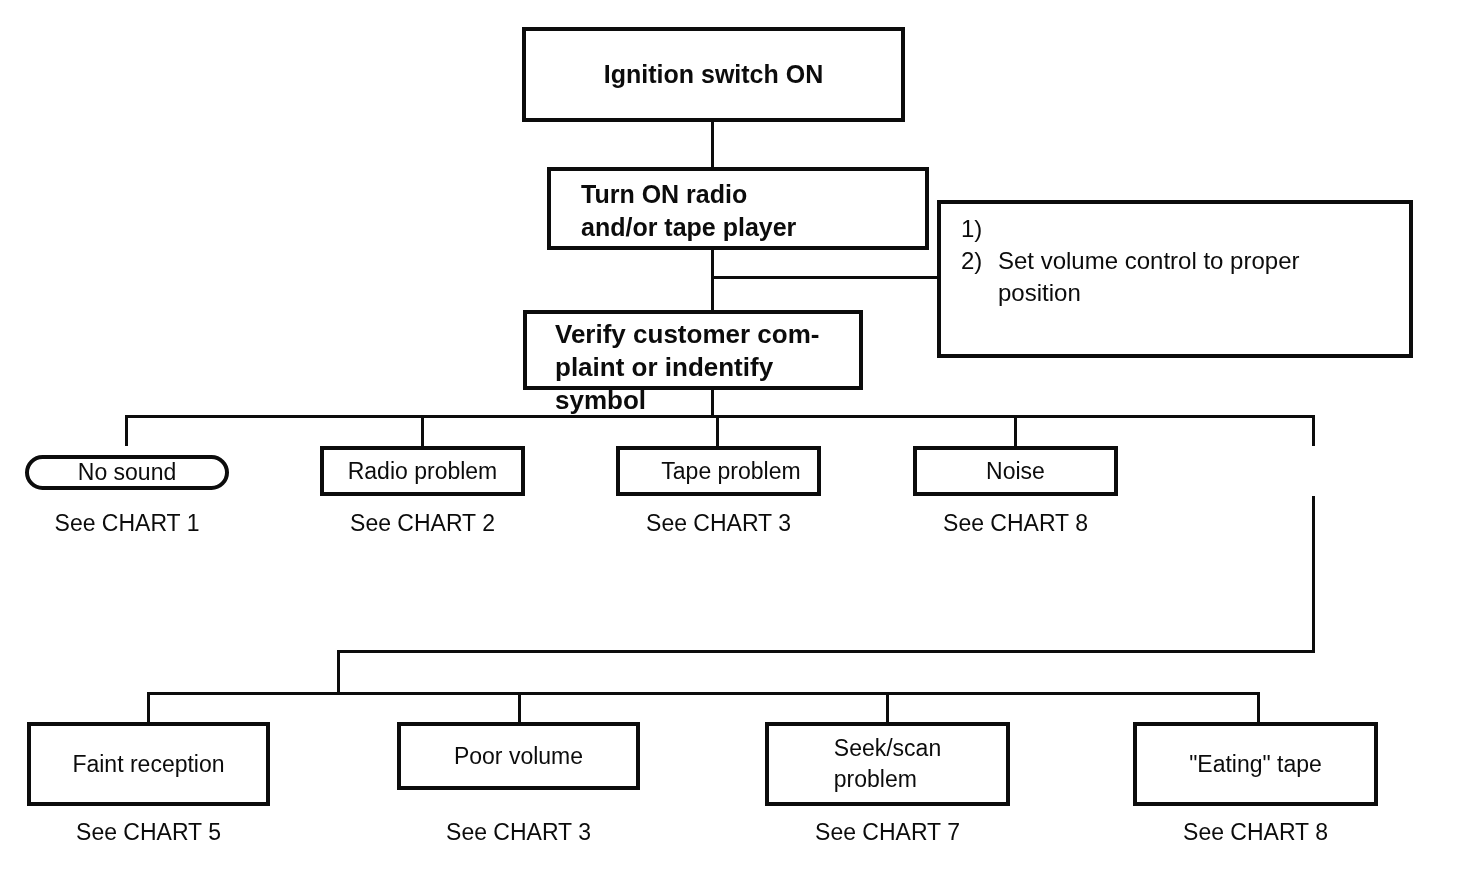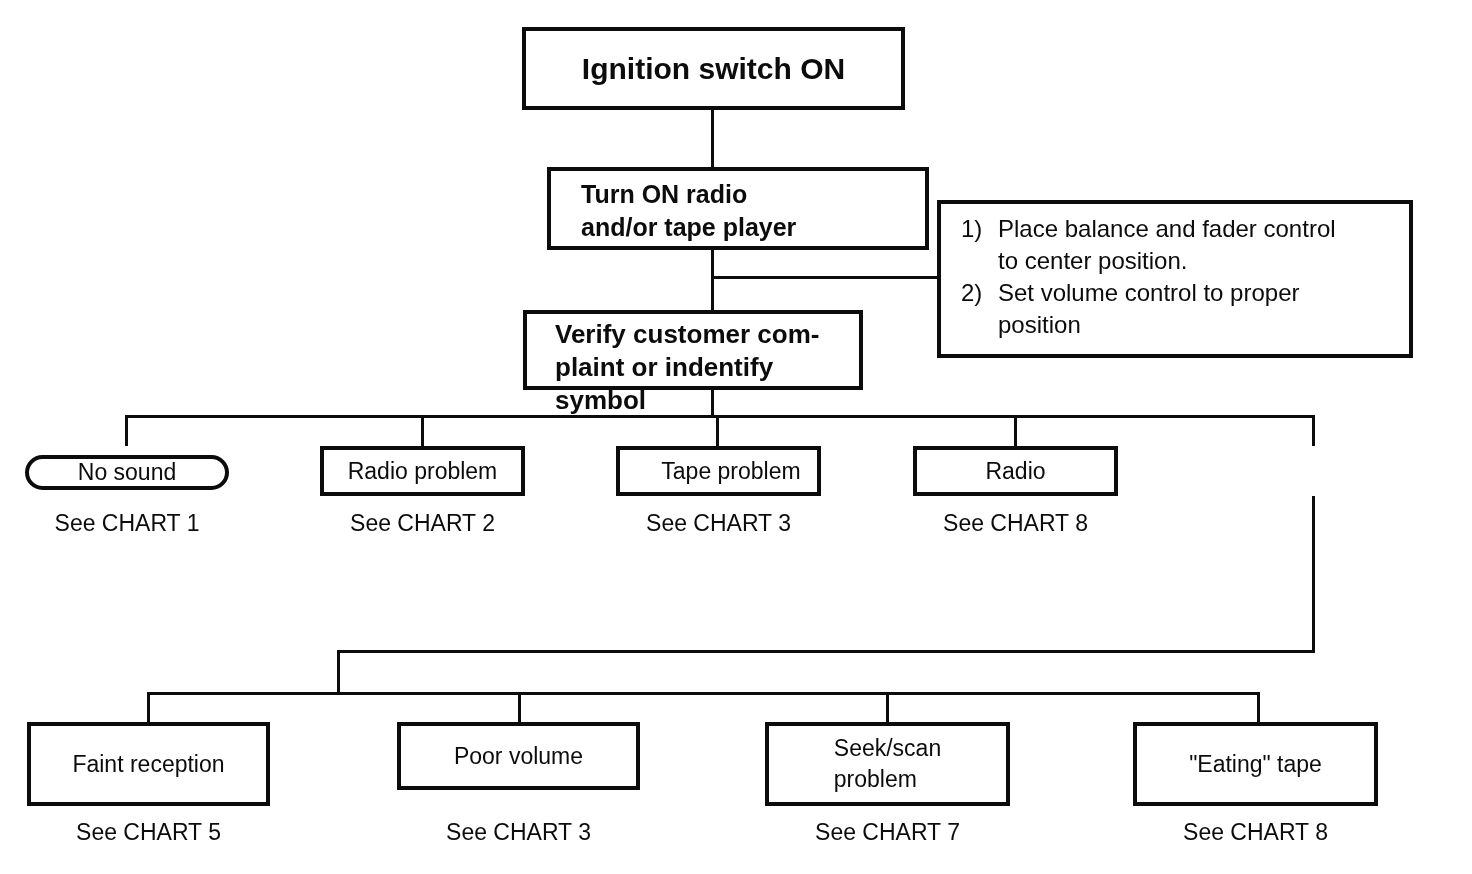--- a/index.html
+++ b/index.html
@@ -36,21 +36,21 @@
     position: absolute;
     background: #0c0c0c;
   }
   .chart-ref {
     position: absolute;
     font-size: 23px;
     text-align: center;
     color: #0c0c0c;
   }
   
-  #ignition   { left: 522px; top: 27px;  width: 383px; height: 83px; font-size: 30px; }
+  #ignition   { left: 522px; top: 27px;  width: 383px; height: 95px; font-size: 25px; }
   #turn-on    { left: 523px; top: 167px; width: 382px; height: 83px; font-size: 25px;
                 padding: 7px 0 0 30px; line-height: 33px; margin-left: 24px; }
   #note       { left: 937px; top: 200px; width: 476px; height: 158px;
                 font-size: 24px; padding: 9px 10px 0 20px; line-height: 32px; }
   #verify     { left: 523px; top: 310px; width: 340px; height: 80px; font-size: 26px;
                 padding: 4px 0 16px 28px; line-height: 33px; }
   .note-item { display: flex; }
   .note-item .num  { width: 37px; flex: 0 0 37px; }
   .note-item .txt  { max-width: 360px; }
   
@@ -120,42 +120,41 @@
   <div class="box center bold" id="ignition">
     <span>Ignition switch ON</span>
   </div>
 
   <div class="box bold multiline" id="turn-on">Turn ON radio
 and/or tape player</div>
 
   <div class="box" id="note">
     <div class="note-item">
       <span class="num">1)</span>
-      <span class="txt">Place balance and fader control to center position.</span>
     </div>
     <div class="note-item">
       <span class="num">2)</span>
       <span class="txt">Set volume control to proper position</span>
     </div>
   </div>
 
   <div class="box bold multiline" id="verify">Verify customer com-
 plaint or indentify symbol</div>
 
   <div class="box center" id="no-sound">
     <span>No sound</span>
   </div>
   <div class="box center" id="radio-problem">
     <span>Radio problem</span>
   </div>
   <div class="box center" id="tape-problem">
     <span>Tape problem</span>
   </div>
   <div class="box center" id="noise">
-    <span>Radio</span>
+    <span>Noise</span>
   </div>
 
   <div class="chart-ref" id="ref1">See CHART 1</div>
   <div class="chart-ref" id="ref2">See CHART 2</div>
   <div class="chart-ref" id="ref3">See CHART 3</div>
   <div class="chart-ref" id="ref4">See CHART 8</div>
 
   <div class="box center" id="faint-reception">
     <span>Faint reception</span>
   </div>

